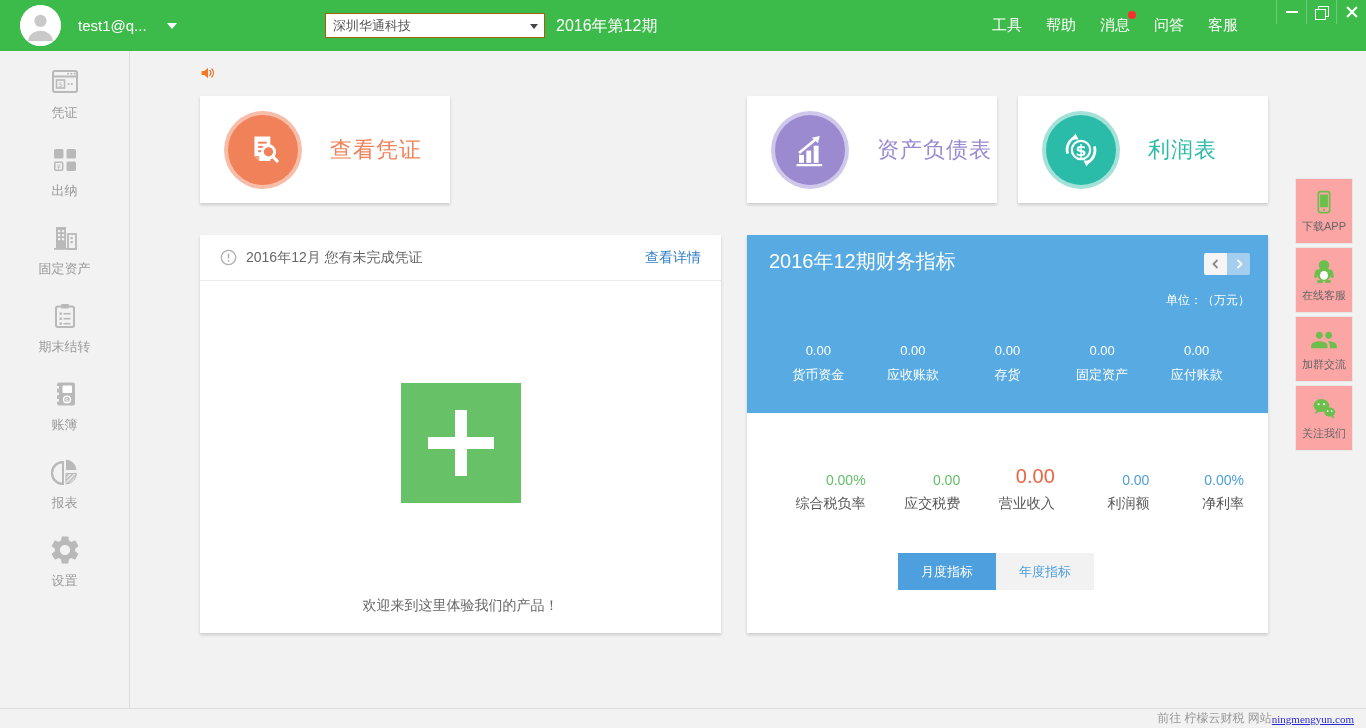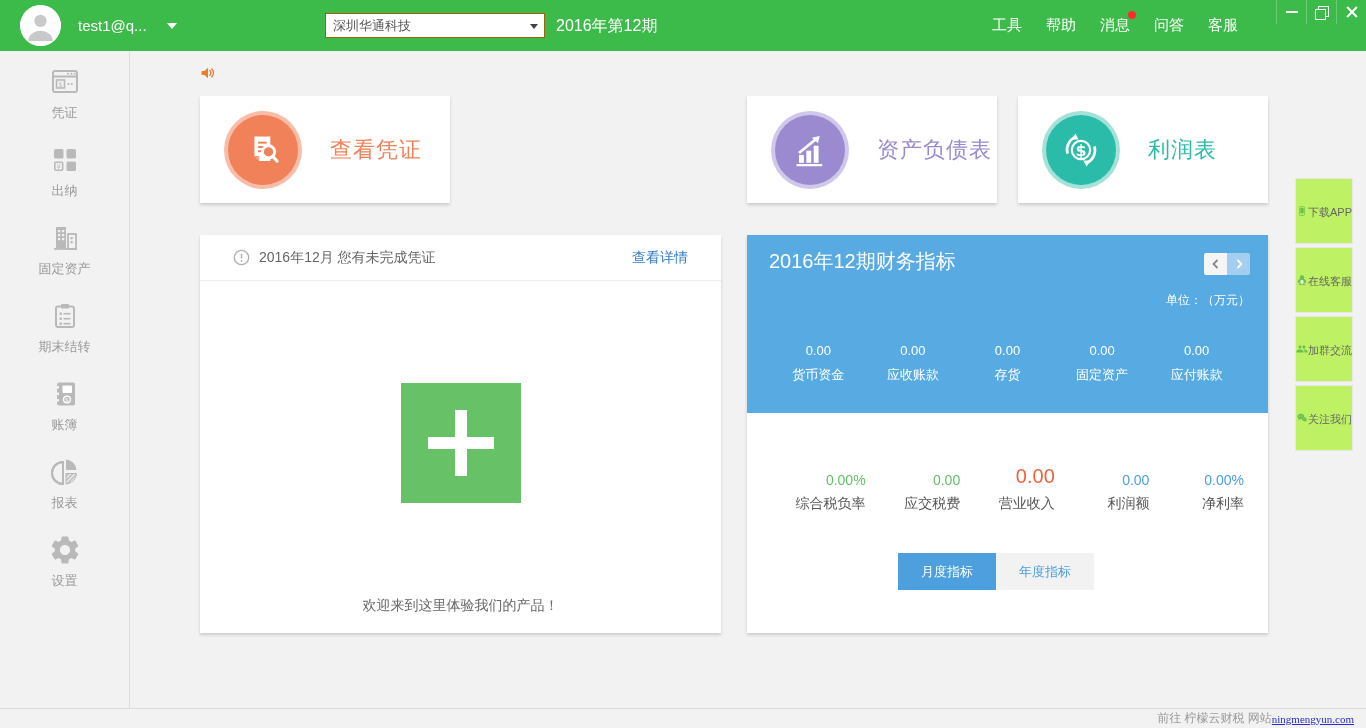--- a/index.html
+++ b/index.html
@@ -44,21 +44,21 @@
   .scard .ring svg { width:44px; height:44px; }
   .scard .sclabel { font-size:22px; margin-left:32px; letter-spacing:1px; }
   .scard1 { left:200px; } .scard2 { left:470px; } .scard3 { left:747px; } .scard4 { left:1018px; }
   .ring1 { background:#f08159; box-shadow:0 0 0 4px #f7bda9; } .lbl1 { color:#f08159; }
   .ring2 { background:#58b5e8; box-shadow:0 0 0 4px #b3dcf4; } .lbl2 { color:#58b5e8; }
   .ring3 { background:#9b8ad0; box-shadow:0 0 0 4px #d0c8ea; } .lbl3 { color:#9b8ad0; }
   .ring4 { background:#2abca8; box-shadow:0 0 0 4px #a4e2d9; } .lbl4 { color:#2abca8; }
 
   
   .vpanel { position:absolute; left:200px; top:235px; width:521px; height:398px; background:#fff; box-shadow:0 2px 3px rgba(0,0,0,0.16); }
-  .vhead { height:46px; border-bottom:1px solid #ececec; display:flex; align-items:center; padding:0 33px; }
+  .vhead { height:46px; border-bottom:1px solid #ececec; display:flex; align-items:center; padding:0 20px; }
   .vhead svg { width:17px; height:17px; margin-right:9px; }
   .vhead .vtitle { font-size:14px; color:#666; flex:1; }
   .vhead .vlink { font-size:14px; color:#2f7dc8; cursor:pointer; }
   .plusbtn { position:absolute; left:201px; top:148px; width:120px; height:120px; background:#67c167; cursor:pointer; }
   .plusbtn::before { content:""; position:absolute; left:27px; top:54px; width:66px; height:12px; background:#fff; }
   .plusbtn::after { content:""; position:absolute; left:54px; top:27px; width:12px; height:66px; background:#fff; }
   .addlabel { position:absolute; left:0; top:272px; width:100%; text-align:center; font-size:16px; color:#666; }
   .welcome { position:absolute; left:0; top:362px; width:100%; text-align:center; font-size:14px; color:#666; }
 
   
@@ -81,21 +81,21 @@
   .wstat.big .wval { font-size:20px; }
   .wstat .wlab { font-size:14px; color:#555; margin-top:7px; }
   .wv-green { color:#62c168; } .wv-orange { color:#e8653f; } .wv-blue { color:#4da0dd; }
   .itabs { position:absolute; left:151px; top:318px; display:flex; }
   .itab { width:98px; height:37px; font-size:13px; display:flex; align-items:center; justify-content:center; cursor:pointer; }
   .itab.active { background:#4da0dd; color:#fff; }
   .itab.inactive { background:#f2f2f2; color:#4da0dd; }
 
   
   .rail { position:absolute; left:1295px; top:178px; width:58px; }
-  .rail-item { width:58px; height:66px; background:#bef264; border:1px solid #e7e7e7; margin-bottom:3px; display:flex; align-items:center; justify-content:center; cursor:pointer; }
+  .rail-item { width:58px; height:66px; background:#fca5a5; border:1px solid #e7e7e7; margin-bottom:3px; display:flex; flex-direction:column; align-items:center; justify-content:center; cursor:pointer; }
   .rail-item svg { width:28px; height:28px; }
   .rail-item .rlabel { font-size:11px; color:#666; margin-top:3px; white-space:nowrap; }
 
   
   .footer { position:absolute; left:0; top:708px; width:1366px; height:20px; background:#f2f2f2; border-top:1px solid #dcdcdc; display:flex; align-items:center; justify-content:flex-end; padding-right:12px; }
   .footer .fprefix { font-size:12px; color:#999; margin-right:0; }
   .footer .flink { font-size:11px; color:#2b2bd5; text-decoration:underline; font-family:"Liberation Serif","DejaVu Serif",serif; cursor:pointer; }
 </style>
 </head>
 <body>

